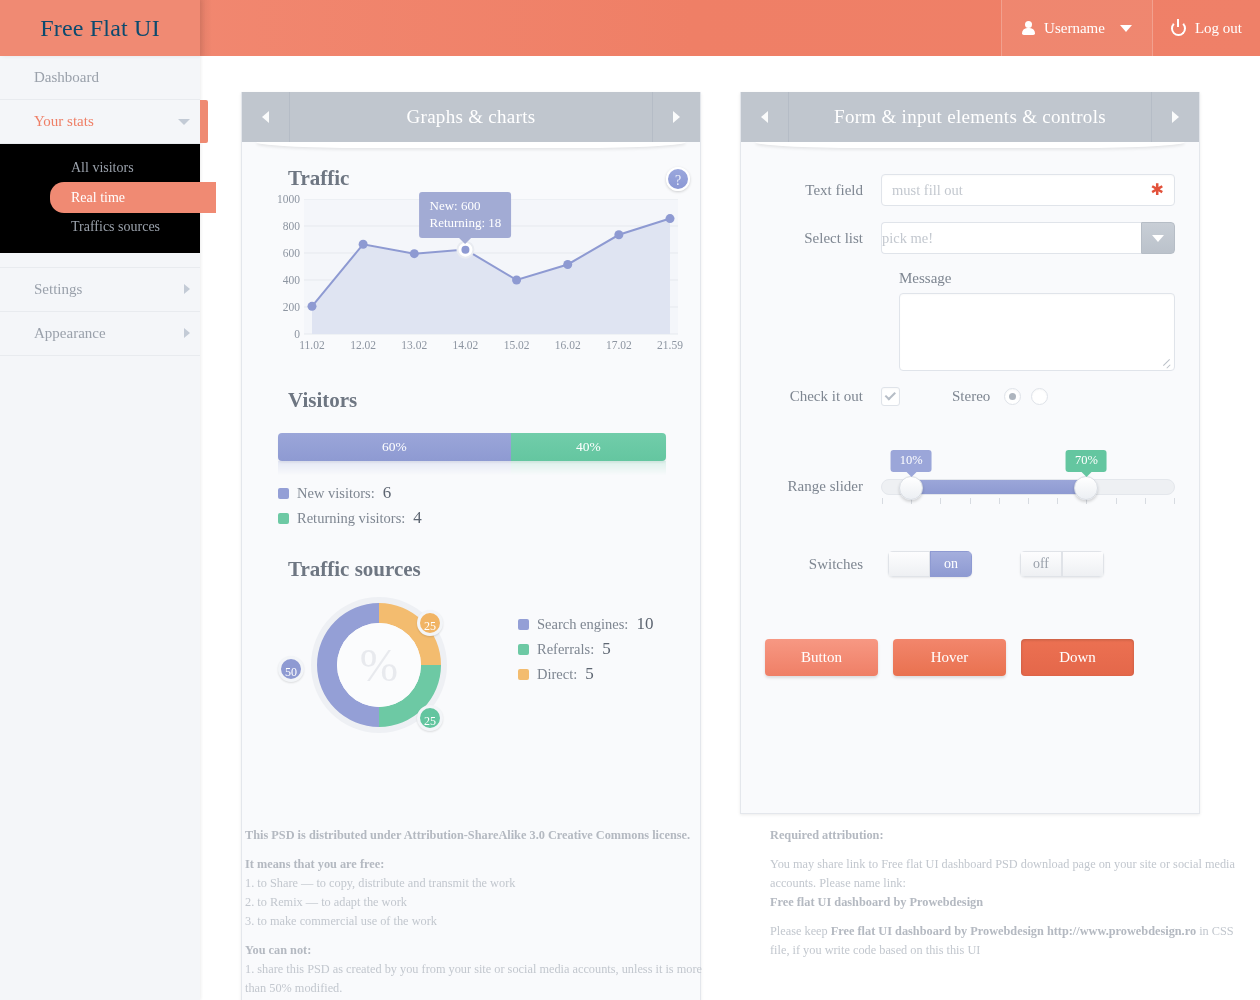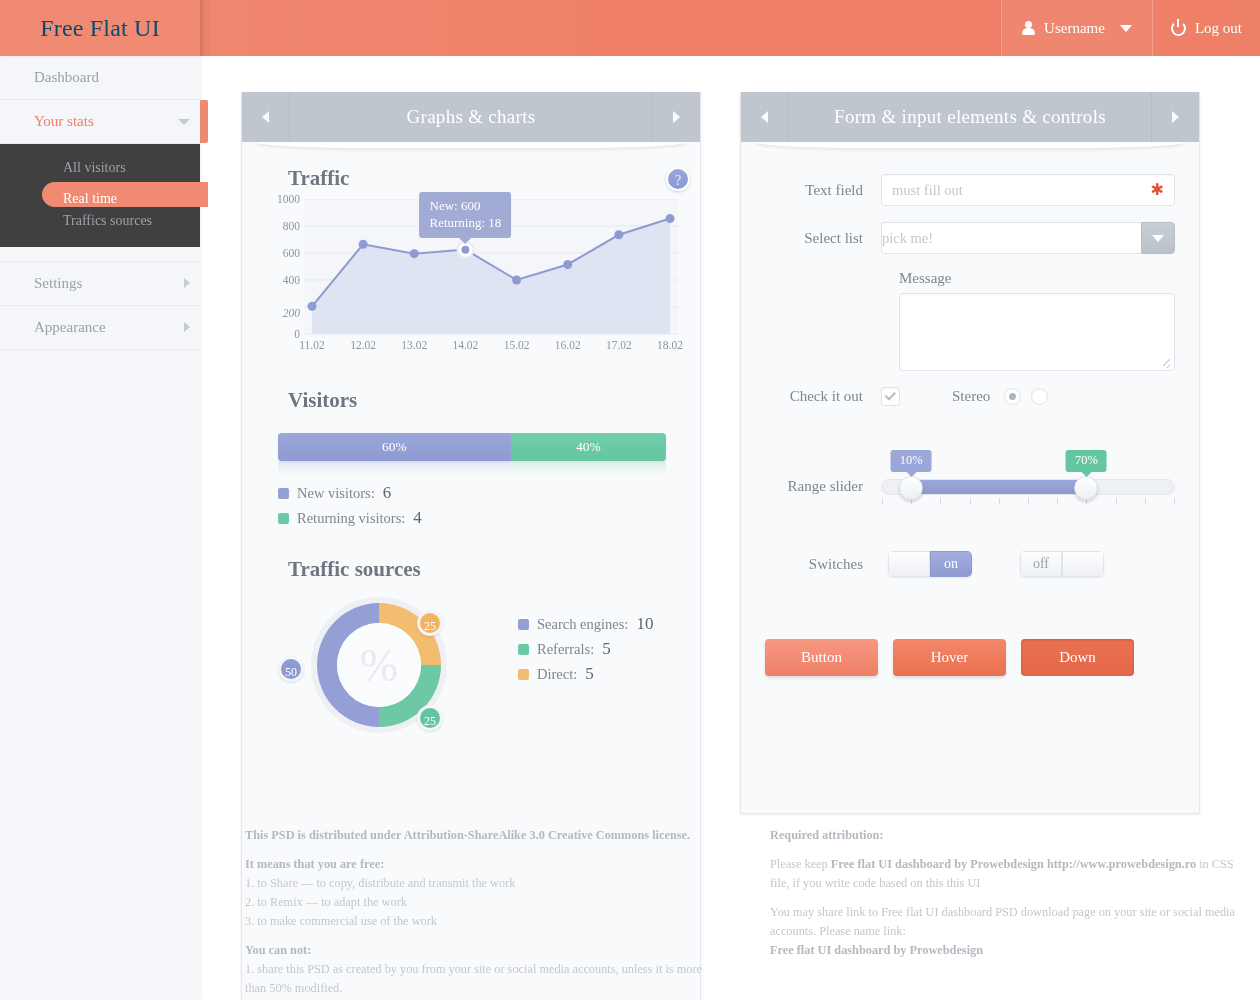--- a/index.html
+++ b/index.html
@@ -64,29 +64,29 @@
     width:0;height:0;border-left:6px solid transparent;border-right:6px solid transparent;border-top:6px solid #c3cbd6;
   }
   .nav-item .arrow-rt{
     position:absolute; right:10px; top:16px;
     width:0;height:0;border-top:5px solid transparent;border-bottom:5px solid transparent;border-left:6px solid #c3cbd6;
   }
   .tab-marker{
     position:absolute; left:200px; top:100px; width:8px; height:43px;
     background:#ef8a72; z-index:6; border-radius:0 2px 2px 0;
   }
-  .subnav{ background:#404040; padding:10px 0 12px 8px;}
+  .subnav{ background:#000000; padding:10px 0 12px 16px;}
   .sub-item{
     height:28px; display:flex; align-items:center; padding-left:55px;
     font-size:14px; color:#9aa1ab; cursor:pointer;
   }
   .sub-item.selected{
     background:#f08a73; color:#ffffff;
     margin-left:34px; padding-left:21px; width:166px;
-    border-radius:14px 0 0 14px; height:25px;align-items:flex-end;
+    border-radius:14px 0 0 14px; height:31px;
   }
   .nav-gap{ height:15px; background:#f4f6f9; border-bottom:1px solid #e8ebef;}
 
   
   .main{ position:absolute; left:200px; top:56px; width:1060px; height:944px; background:#fff;}
 
   
   .panel{
     position:absolute; background:#f9fafc;
     border:1px solid #e4e7ec; border-top:none;
@@ -327,21 +327,21 @@
     </div>
     <div class="panel-curl"></div>
     <div class="panel-body">
 
       <div class="help-badge">?</div>
 
       <h3 class="sec-title">Traffic</h3>
       <div class="chartwrap">
         <div class="ylabels" id="ylabels">
             <span style="top: 135px;">0</span>
-            <span style="top: 114px; font-style: italic;">200</span>
+            <span style="top: 108px;">200</span>
             <span style="top: 81px;">400</span>
             <span style="top: 54px;">600</span>
             <span style="top: 27px;">800</span>
             <span style="top: 0px;">1000</span>
           </div>
         <div class="plot" id="plot"><svg width="374" height="137" viewBox="0 0 374 137">
        <rect x="0" y="0" width="374" height="135" fill="#f4f6fa"></rect>
        <line x1="0" y1="135" x2="374" y2="135" stroke="#e6e9ee" stroke-width="1"></line>
               <line x1="0" y1="108" x2="374" y2="108" stroke="#e6e9ee" stroke-width="1"></line>
               <line x1="0" y1="81" x2="374" y2="81" stroke="#e6e9ee" stroke-width="1"></line>
@@ -361,21 +361,21 @@
               <circle cx="366" cy="19.575000000000003" r="4.5" fill="#8e9ad2"></circle>
      </svg></div>
         <div class="xlabels" id="xlabels">
             <span style="left: 8px;">11.02</span>
             <span style="left: 59.1429px;">12.02</span>
             <span style="left: 110.286px;">13.02</span>
             <span style="left: 161.429px; font-family: Liberation Serif, serif;">14.02</span>
             <span style="left: 212.571px;">15.02</span>
             <span style="left: 263.714px;">16.02</span>
             <span style="left: 314.857px;">17.02</span>
-            <span style="left: 366px;">18.02</span>
+            <span style="left: 366px;">21.59</span>
           </div>
         <div class="tooltip" id="chart-tooltip" style="left: 199.429px; top: -7.375px;">
             <div>New: 600</div>
             <div>Returning: 18</div>
           </div>
       </div>
 
       <h3 class="sec-title" style="padding-top:24px;">Visitors</h3>
       <div class="vis-bar">
         <div class="vis-seg a" id="visSegA" style="width: 60%;">60%</div>
@@ -541,20 +541,20 @@
       <div>3. to make commercial use of the work</div>
     </div>
     <div class="fb">
       <b>You can not:</b>
       <div>1. share this PSD as created by you from your site or social media accounts, unless it is more than 50% modified.</div>
     </div>
   </div>
   <div class="col">
     <div class="fb"><b>Required attribution:</b></div>
     <div class="fb">
-      <span>Please keep </span><b>Free flat UI dashboard by Prowebdesign</b><b> http://www.prowebdesign.ro</b><span> in CSS file, if you write code based on this this UI</span>
-    </div>
-    <div class="fb">
       <span>You may share link to Free flat UI dashboard PSD download page on your site or social media accounts. Please name link:</span>
       <div><b>Free flat UI dashboard by Prowebdesign</b></div>
     </div>
+    <div class="fb">
+      <span>Please keep </span><b>Free flat UI dashboard by Prowebdesign</b><b> http://www.prowebdesign.ro</b><span> in CSS file, if you write code based on this this UI</span>
+    </div>
   </div>
 </div>
 
 </body></html>

